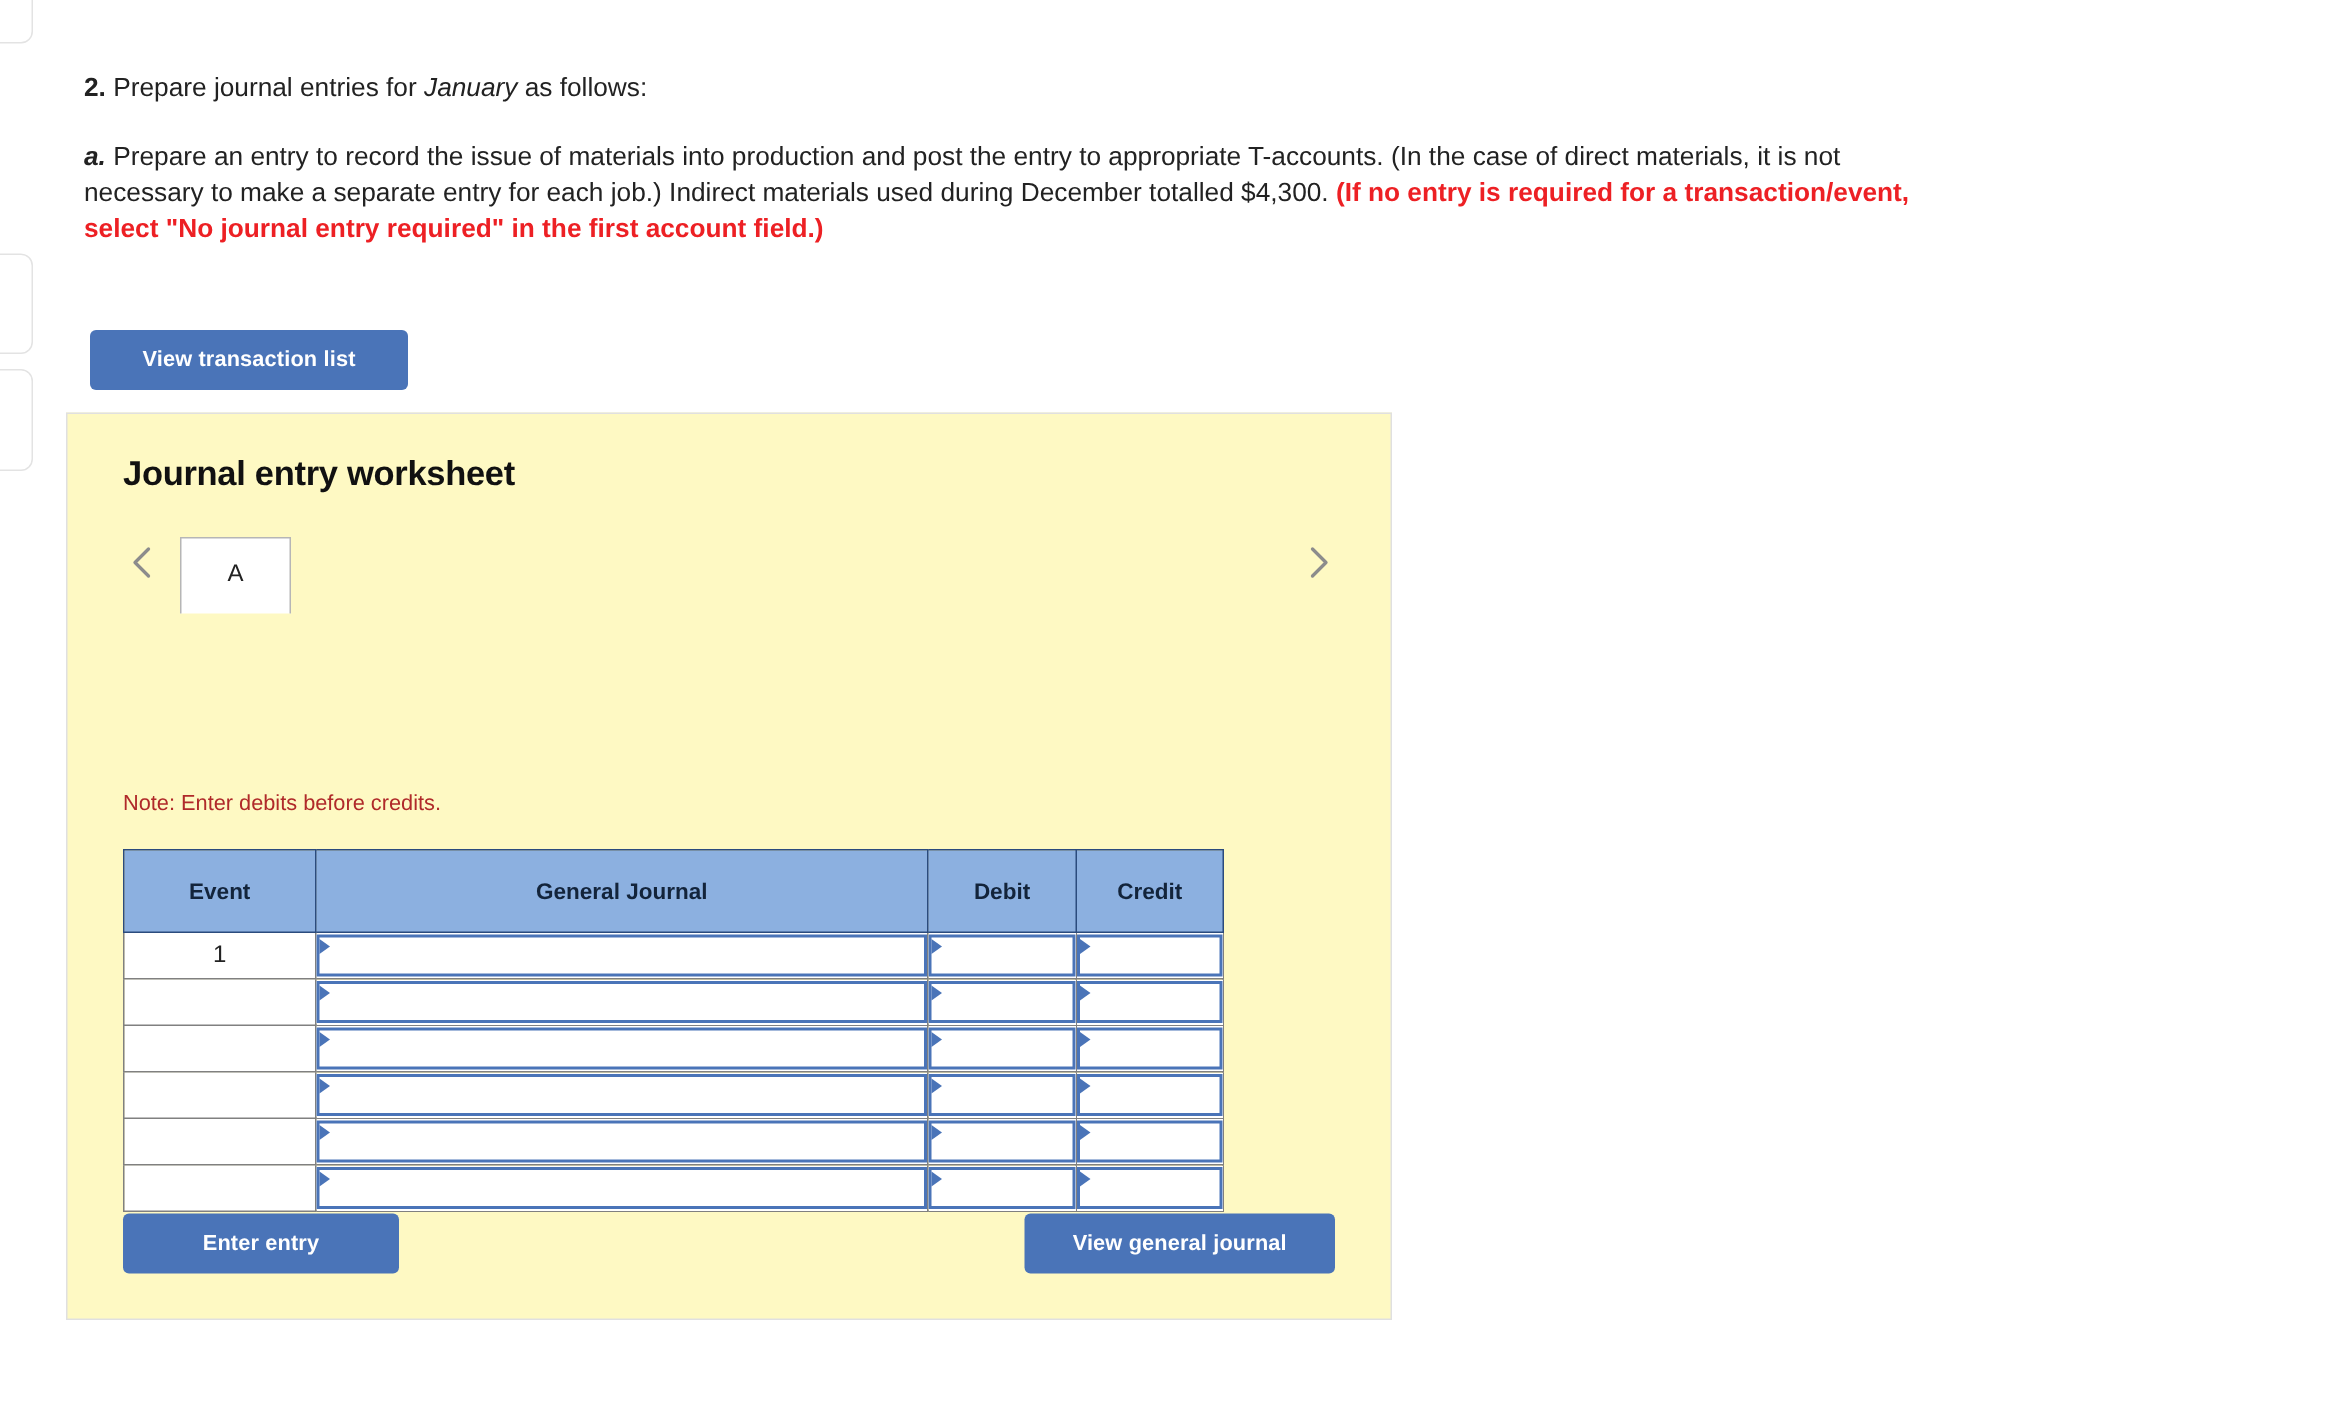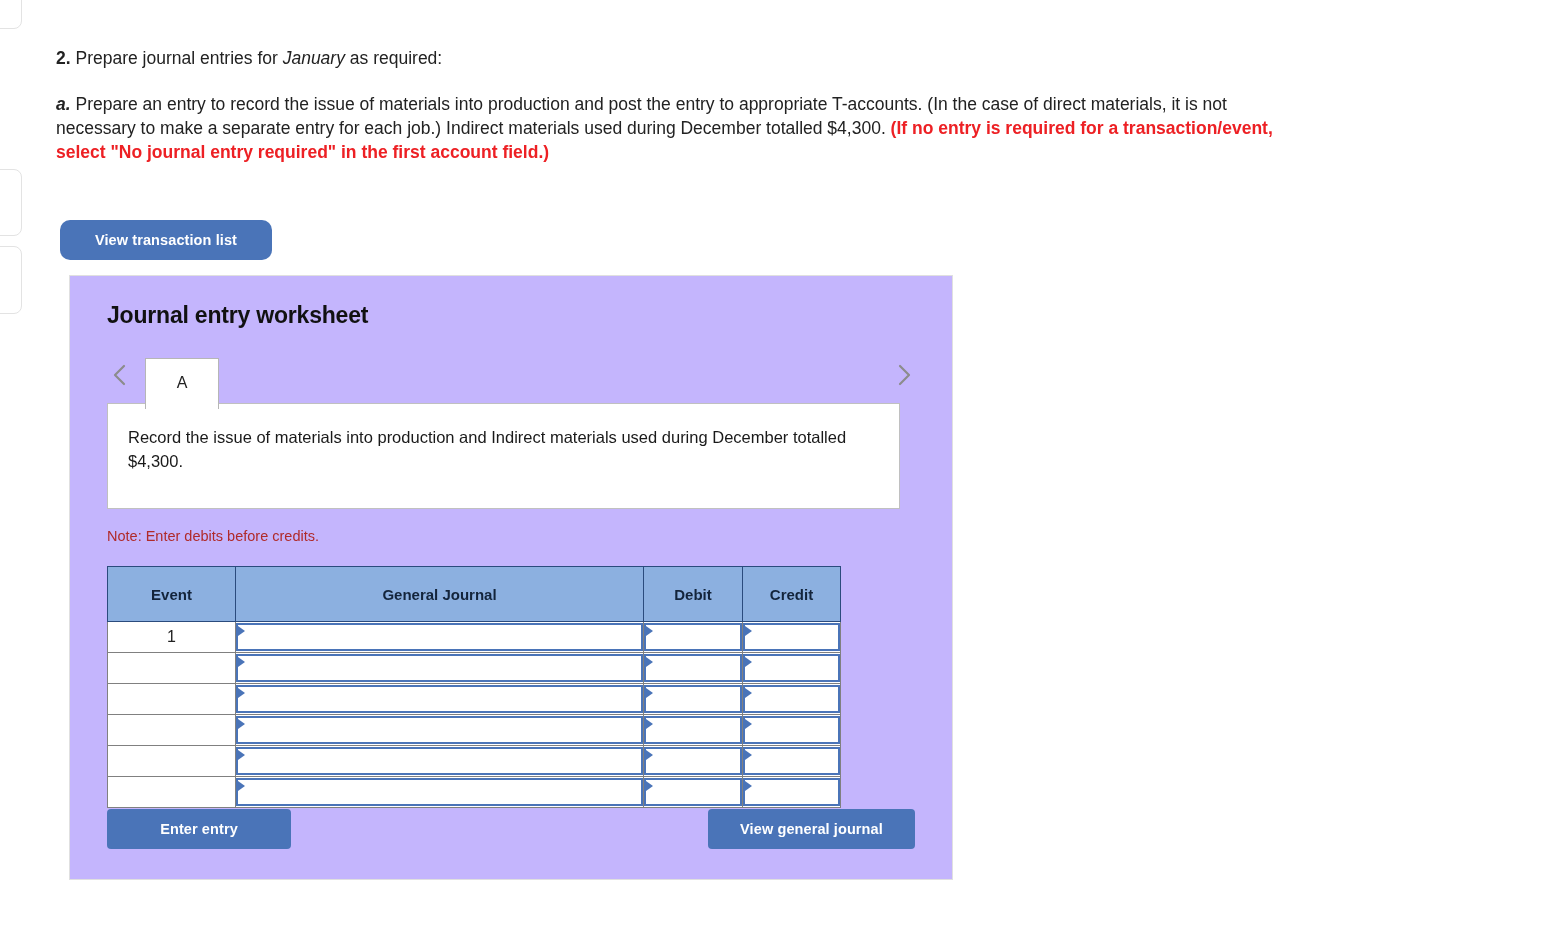--- a/index.html
+++ b/index.html
@@ -69,31 +69,30 @@
     line-height: 40px;
     white-space: nowrap;
   }
 
   #view-transaction-list-button {
     position: absolute;
     left: 60px;
     top: 220px;
     width: 212px;
     padding: 0;
-    border-radius: 10px;
   }
 
   
   #worksheet-panel {
     position: absolute;
-    left: 69px;
+    left: 44px;
     top: 275px;
     width: 884px;
     height: 605px;
-    background: #c4b5fd;
+    background: #fef9c3;
     border: 1px solid #e0e0e0;
     box-sizing: border-box;
   }
   #worksheet-title {
     position: absolute;
     left: 37px;
     top: 26px;
     font-size: 23px;
     font-weight: bold;
     color: #111111;
@@ -262,21 +261,21 @@
   }
 </style>
 </head>
 <body>
 
 <div class="edge-box" id="edge-box-top"></div>
 <div class="edge-box" id="edge-box-mid"></div>
 <div class="edge-box" id="edge-box-bottom"></div>
 
 <div class="content">
-  <p class="q-line"><span class="q-num">2.</span><span> Prepare journal entries for </span><span class="q-em">January</span><span> as required:</span></p>
+  <p class="q-line"><span class="q-num">2.</span><span> Prepare journal entries for </span><span class="q-em">January</span><span> as follows:</span></p>
   <p class="q-line para-a"><span class="q-alpha">a.</span><span> Prepare an entry to record the issue of materials into production and post the entry to appropriate T-accounts. (In the case of direct materials, it is not necessary to make a separate entry for each job.) Indirect materials used during December totalled $4,300. </span><span class="q-red">(If no entry is required for a transaction/event, select "No journal entry required" in the first account field.)</span></p>
 </div>
 
 <button class="btn" id="view-transaction-list-button">View transaction list</button>
 
 <div id="worksheet-panel">
 
   <div id="worksheet-title">Journal entry worksheet</div>
 
   <div id="tab-strip">
@@ -288,23 +287,20 @@
     <div id="tab-list">
       <div class="tab active">A</div>
     </div>
     <div class="chevron" id="tab-next-button">
       <svg width="26" height="32" viewBox="0 0 26 32" aria-hidden="true">
         <polyline points="9,7 18,16 9,25" fill="none" stroke="#8c8c8c" stroke-width="2.2" stroke-linecap="round" stroke-linejoin="round"></polyline>
       </svg>
     </div>
   </div>
 
-  <div id="tab-description-box">
-    <div id="tab-description-text">Record the issue of materials into production and Indirect materials used during December totalled $4,300.</div>
-  </div>
 
   <div id="worksheet-note">Note: Enter debits before credits.</div>
 
   <table id="journal-table">
     <colgroup>
       <col class="col-event">
         <col class="col-gj">
         <col class="col-debit">
         <col class="col-credit">
     </colgroup>

